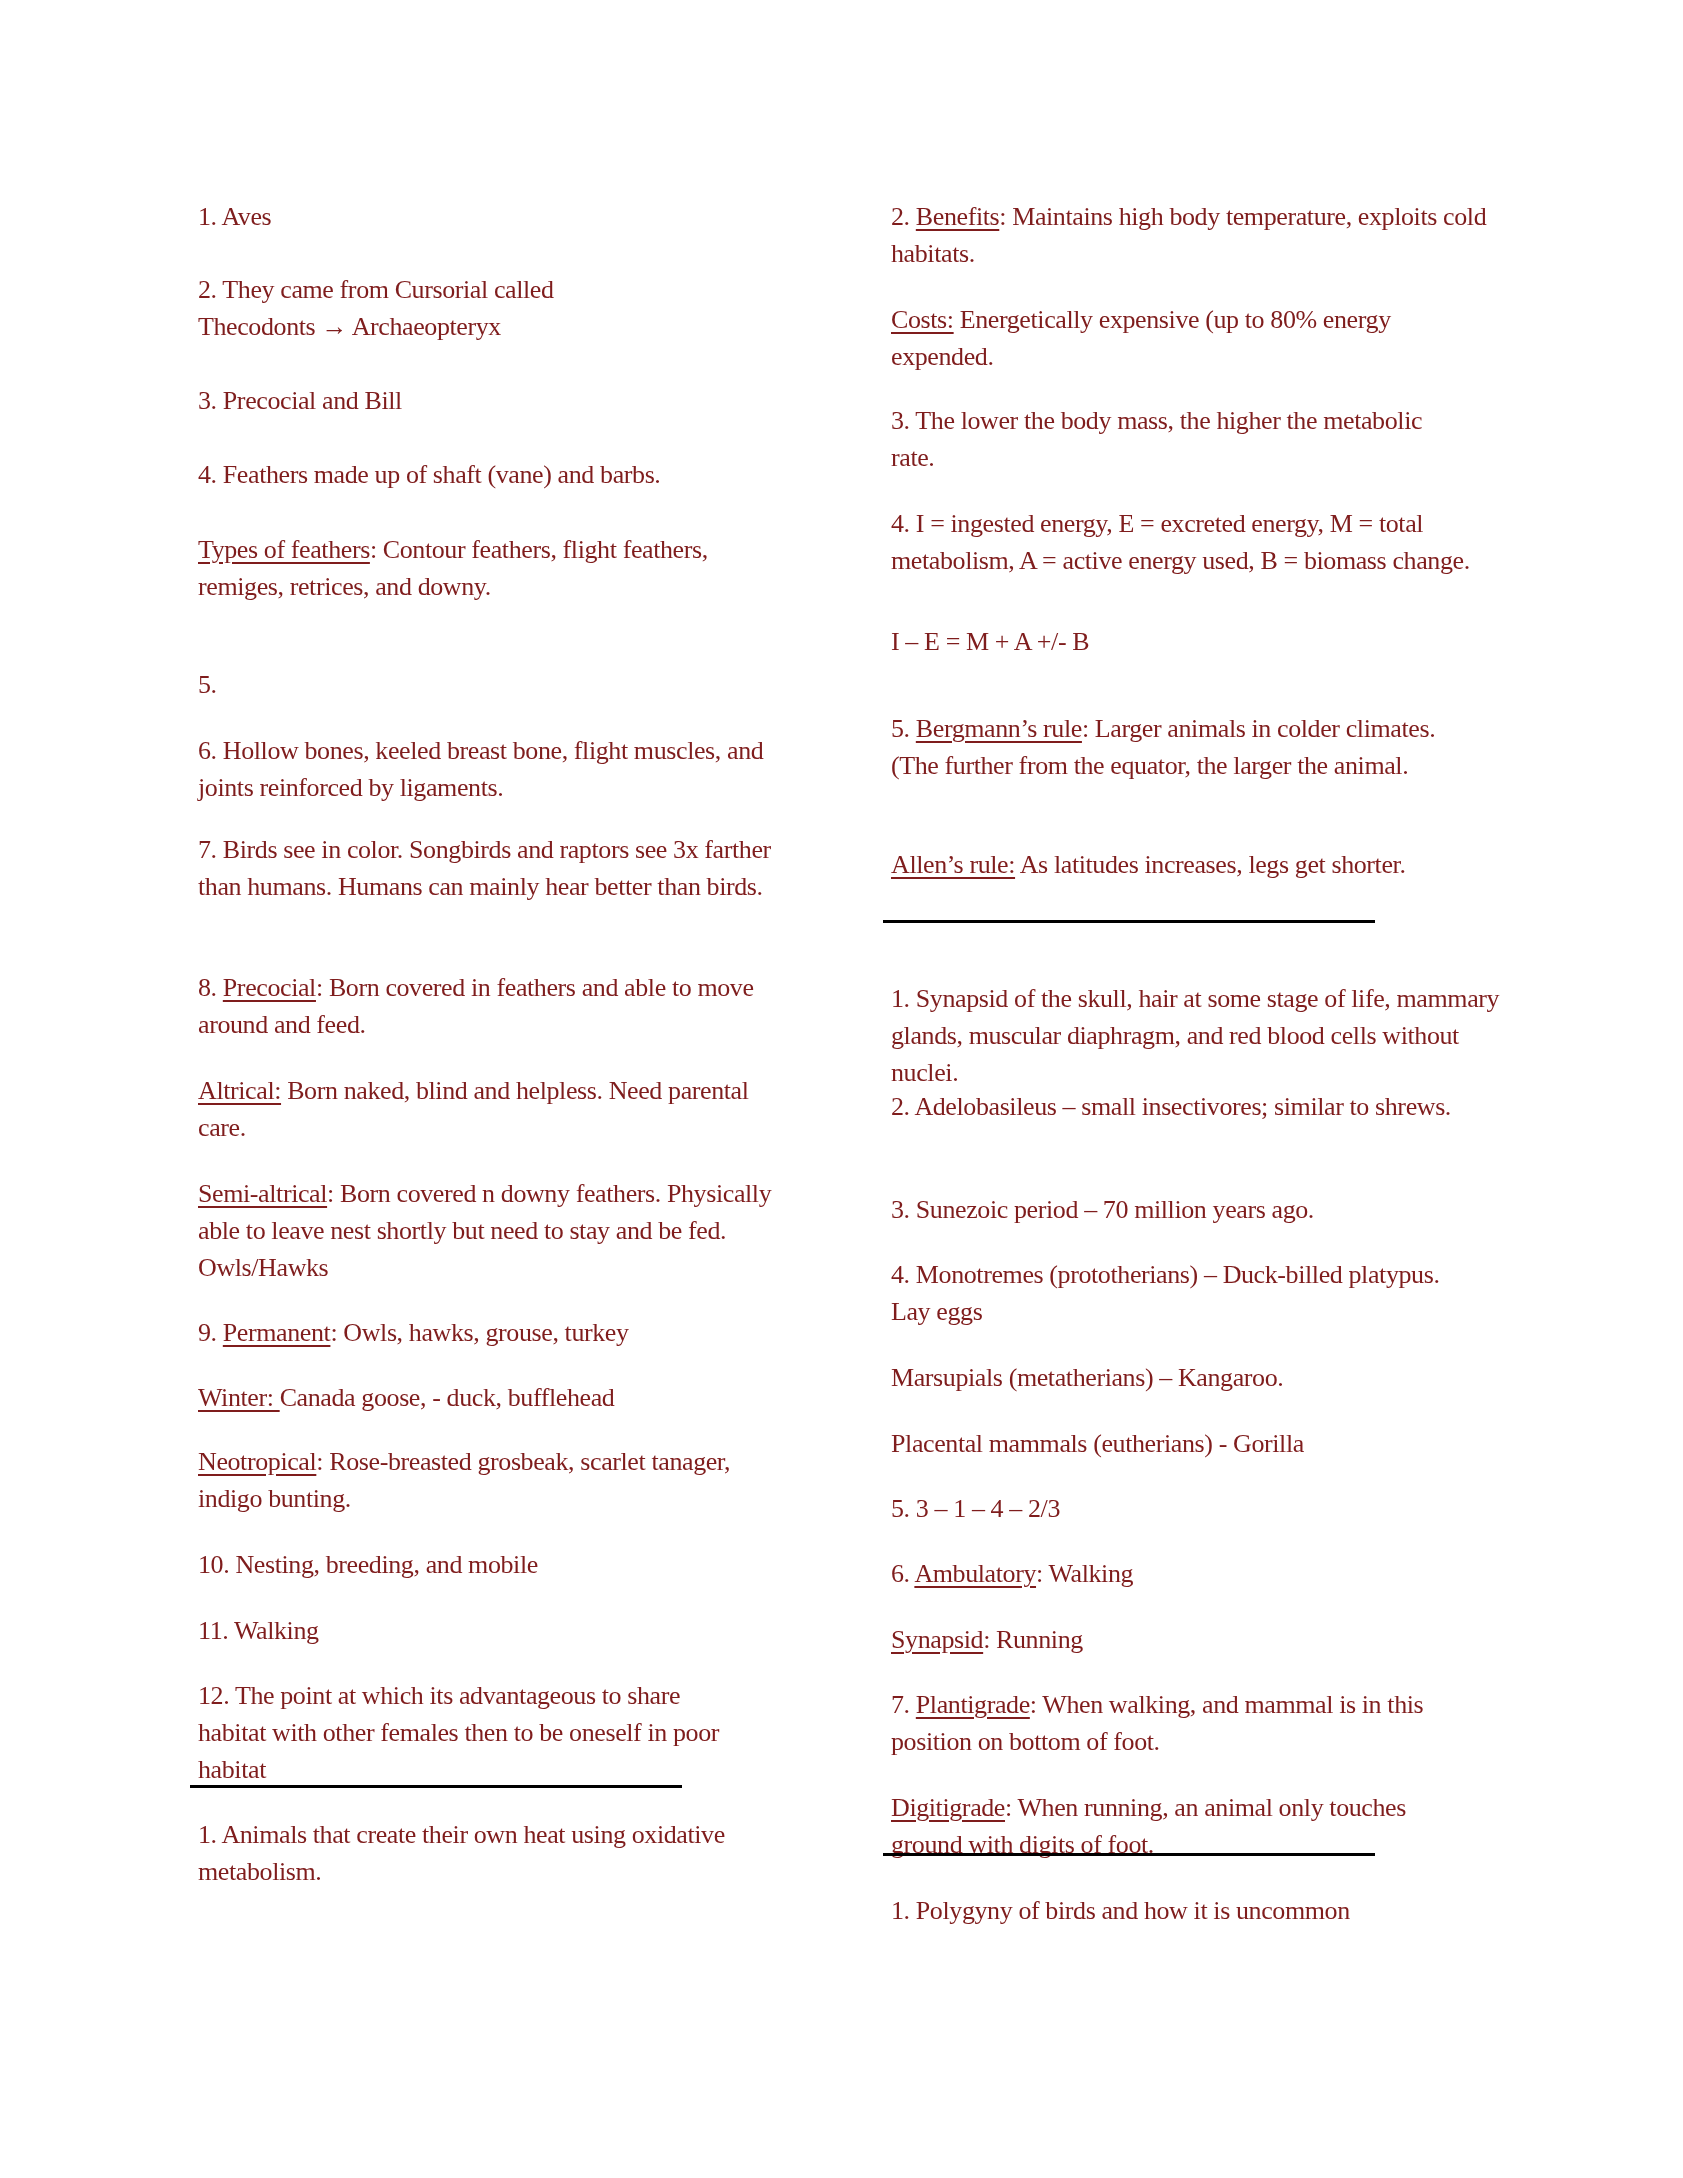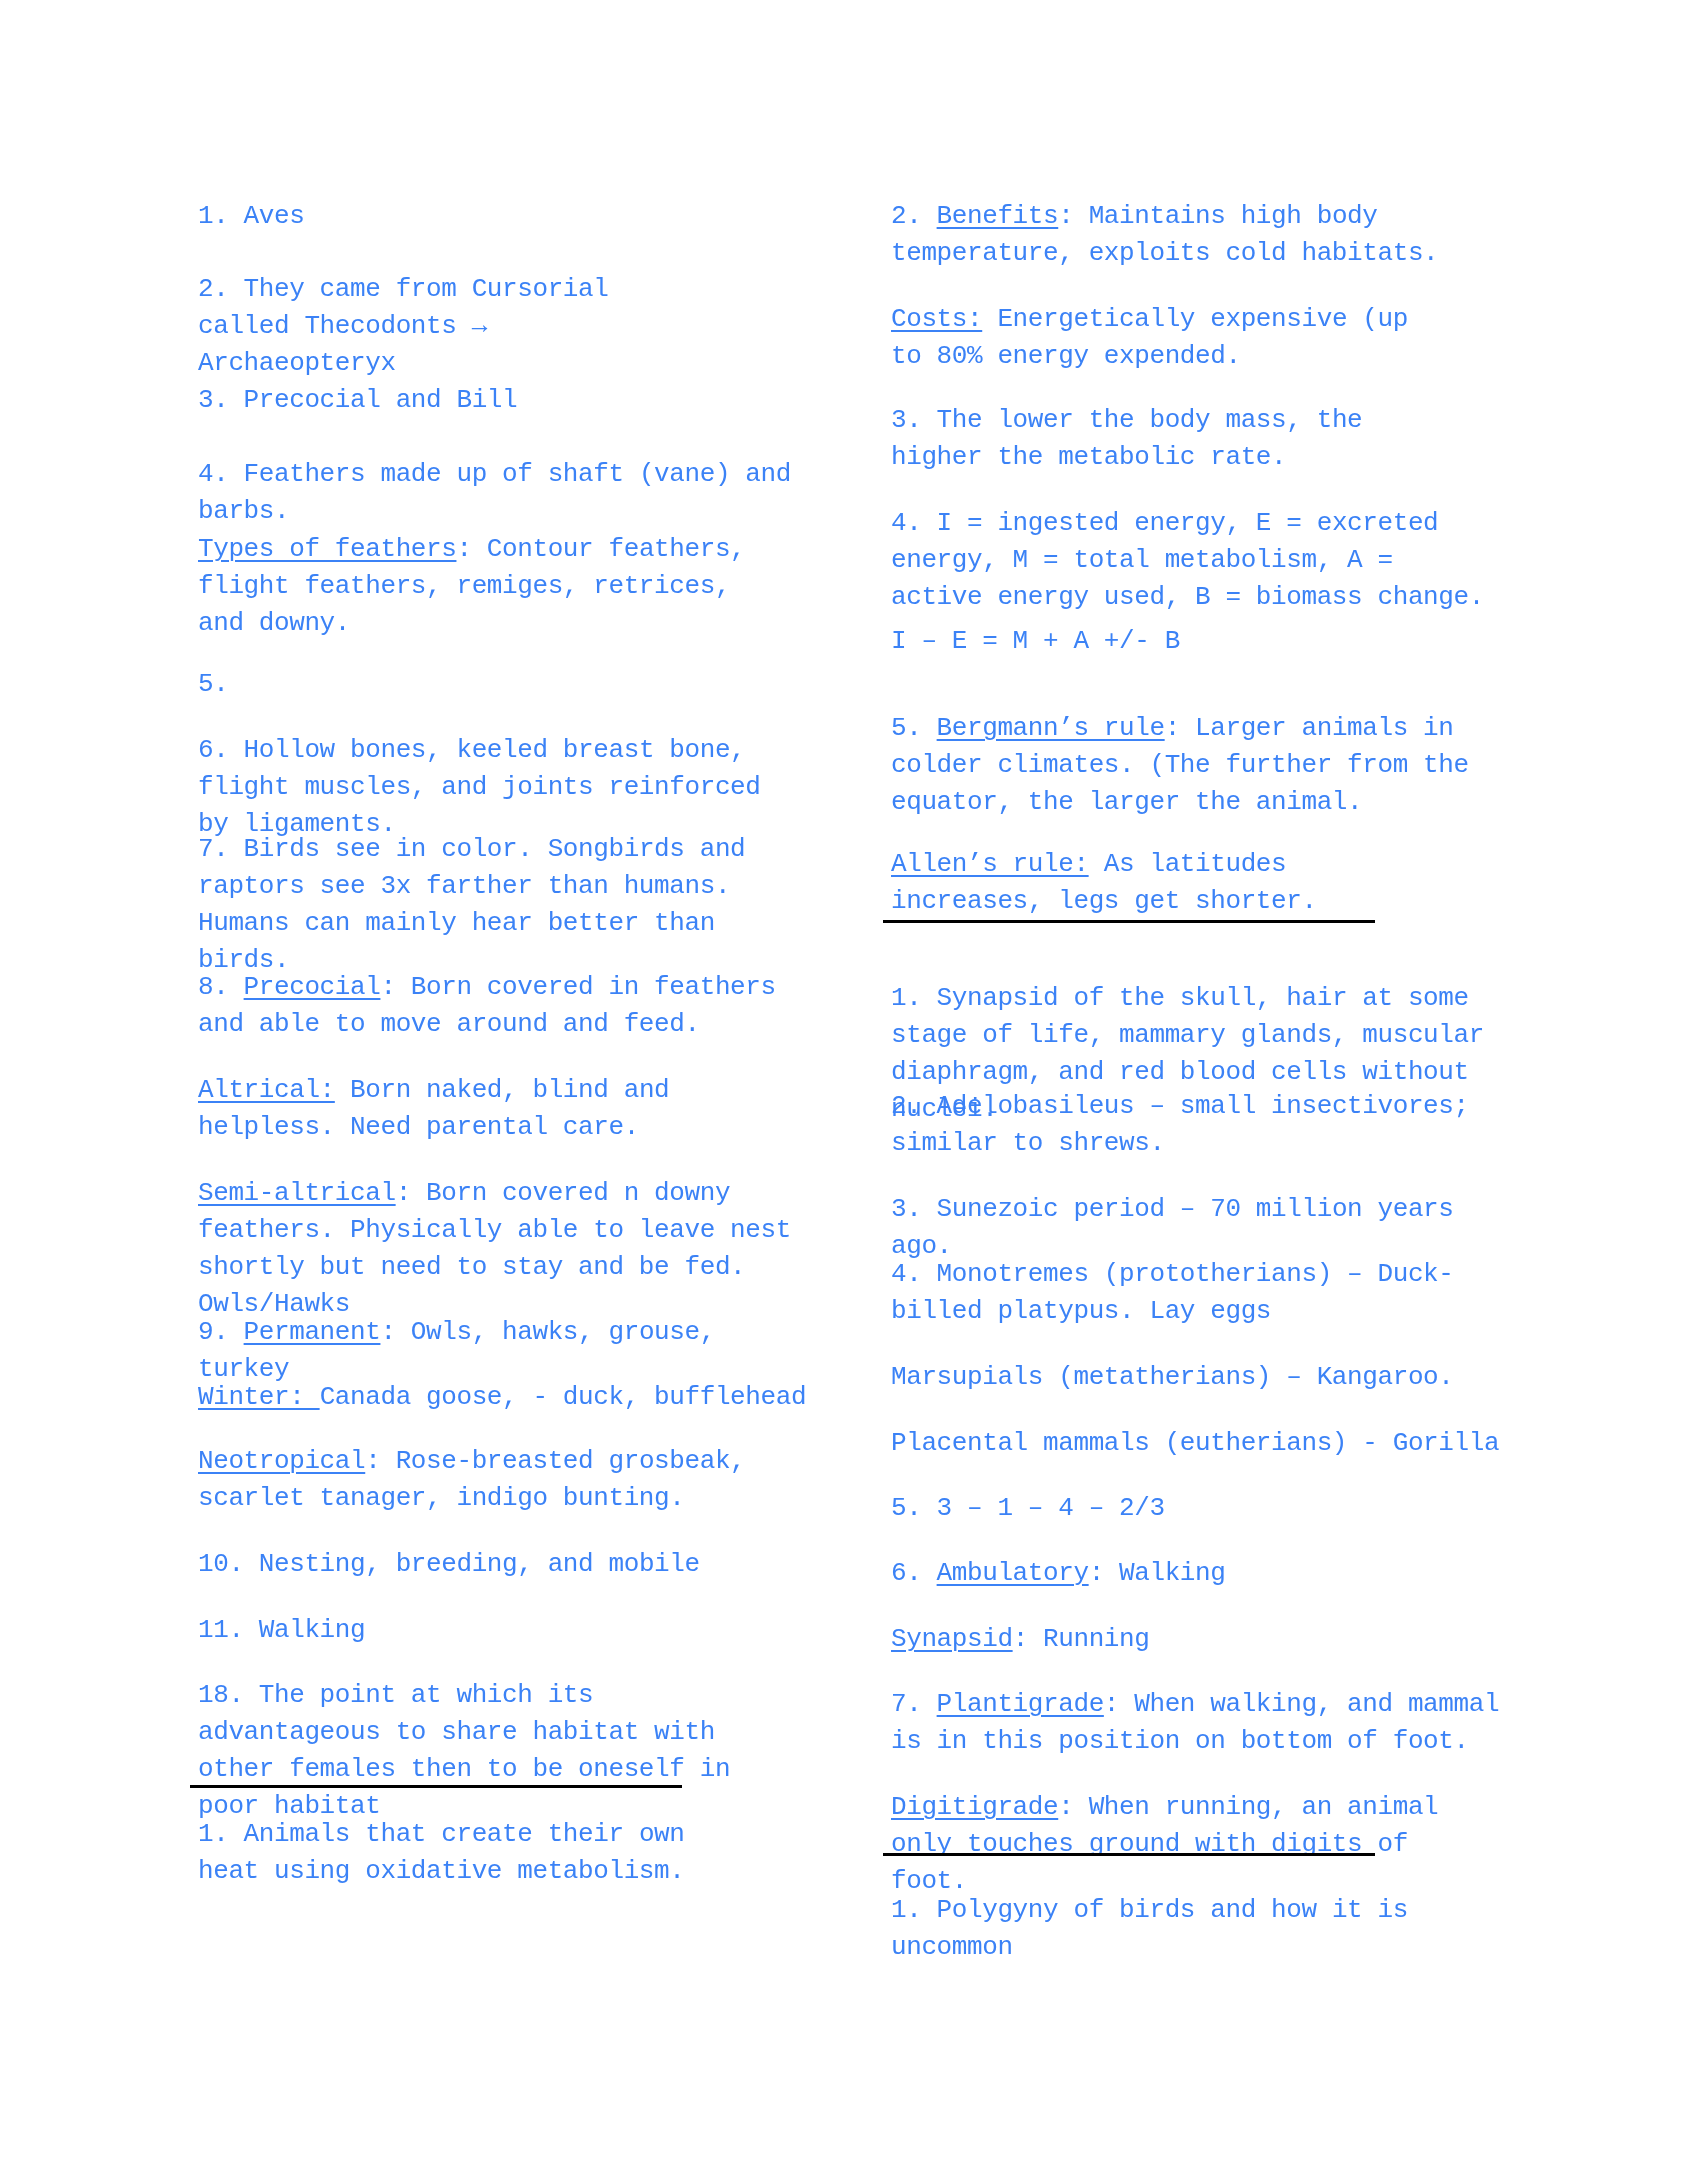--- a/index.html
+++ b/index.html
@@ -3,22 +3,22 @@
   <meta charset="utf-8">
   <style>
     html, body { margin: 0; padding: 0; background: #ffffff; }
     body { width: 1683px; height: 2178px; position: relative; overflow: hidden; }
     .page { position: absolute; left: 0; top: 0; width: 1683px; height: 2178px; background: #ffffff; }
     .col { position: absolute; top: 0; }
     .col-left { left: 198px; width: 614px; }
     .col-right { left: 891px; width: 614px; }
     .p {
       position: absolute; left: 0; margin: 0;
-      font-family: Liberation Mono, monospace;
-      font-size: 26px; line-height: 37px; color: #3b82f6;
+      font-family: Liberation Serif, serif;
+      font-size: 26px; line-height: 37px; color: #7f1d1d;
       letter-spacing: -0.4px; white-space: normal; width: 614px;
     }
     .u { text-decoration: underline; text-decoration-thickness: 2px; text-underline-offset: 4px; }
     .rule { position: absolute; height: 3px; background: #000000; }
   </style>
 </head>
 <body>
 
 <div class="page">
 
@@ -48,21 +48,21 @@
     <p class="p" style="top:1314px"><span>9. </span><span class="u">Permanent</span><span>: Owls, hawks, grouse, turkey</span></p>
 
     <p class="p" style="top:1379px"><span></span><span class="u">Winter: </span><span>Canada goose, - duck, bufflehead</span></p>
 
     <p class="p" style="top:1443px;width:574px"><span></span><span class="u">Neotropical</span><span>: Rose-breasted grosbeak, scarlet tanager, indigo bunting.</span></p>
 
     <p class="p" style="top:1546px"><span>10. </span><span class="u"></span><span>Nesting, breeding, and mobile</span></p>
 
     <p class="p" style="top:1612px"><span>11. </span><span class="u"></span><span>Walking</span></p>
 
-    <p class="p" style="top:1677px;width:554px"><span>18. </span><span class="u"></span><span>The point at which its advantageous to share habitat with other females then to be oneself in poor habitat</span></p>
+    <p class="p" style="top:1677px;width:554px"><span>12. </span><span class="u"></span><span>The point at which its advantageous to share habitat with other females then to be oneself in poor habitat</span></p>
 
     <p class="p" style="top:1816px;width:554px"><span>1.  </span><span class="u"></span><span>Animals that create their own heat using oxidative metabolism.</span></p>
   </div>
 
   <div class="rule" style="left:190px;top:1785px;width:492px"></div>
 
   <div class="col col-right">
     <p class="p" style="top:198px;width:604px"><span>2. </span><span class="u">Benefits</span><span>: Maintains high body temperature, exploits cold habitats.</span></p>
 
     <p class="p" style="top:301px;width:554px"><span></span><span class="u">Costs:</span><span> Energetically expensive (up to 80% energy expended.</span></p>

